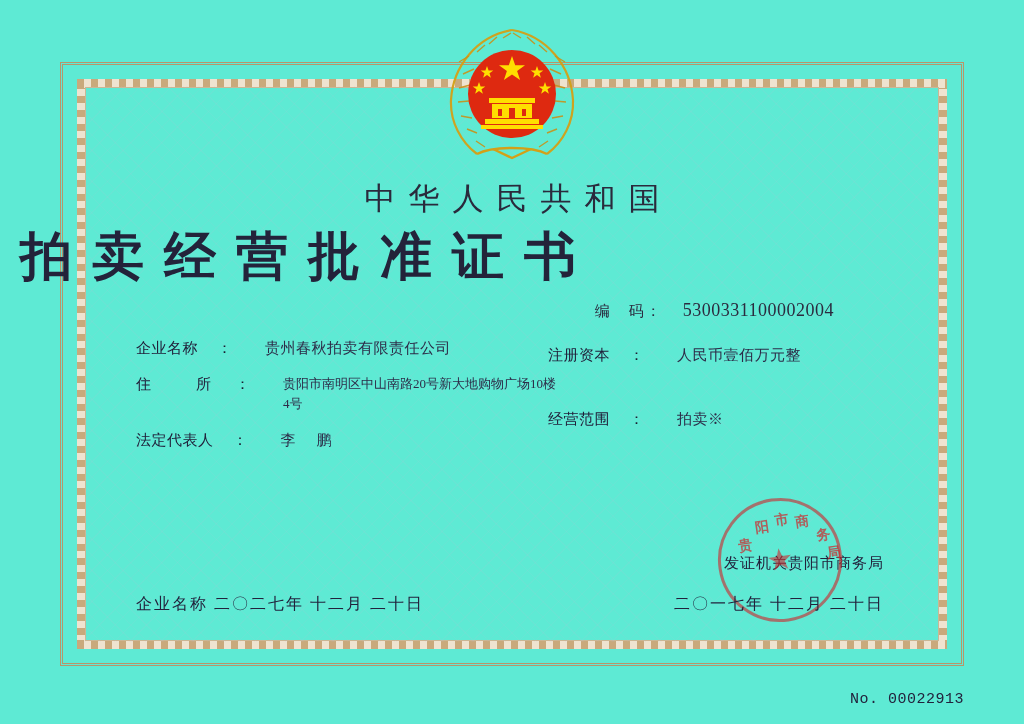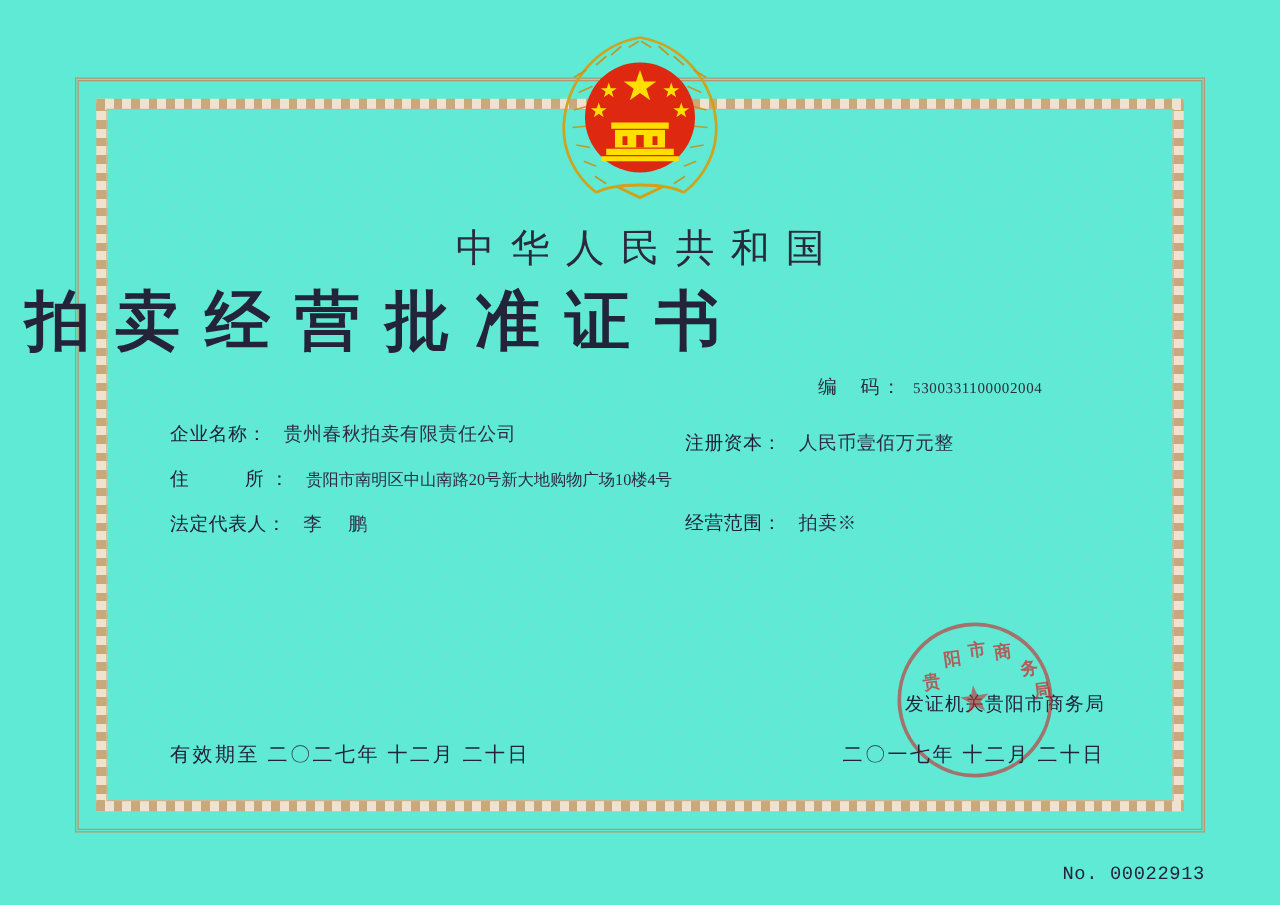--- a/index.html
+++ b/index.html
@@ -107,23 +107,23 @@
     position: absolute;
     top: 300px;
     right: 190px;
     font-size: 15px;
     color: #2b2b3f;
     white-space: nowrap;
   }
   .code-line .code-label { letter-spacing: 2px; }
   .code-line .code-value {
     font-family: "Liberation Serif", "DejaVu Serif", serif;
-    font-size: 12px;
+    font-size: 18px;
     letter-spacing: 0.5px;
-    margin-left: 8px;
+    margin-left: 20px;
   }
 
   
   .fields-left {
     position: absolute;
     left: 136px;
     top: 338px;
     width: 420px;
   }
   .fields-right {
@@ -131,20 +131,21 @@
     left: 548px;
     top: 345px;
     width: 380px;
   }
   .field-row {
     display: flex;
     align-items: flex-start;
     margin-bottom: 16px;
     font-size: 15px;
     line-height: 20px;
+    gap: 19px;
   }
   .field-label {
     color: #20203a;
     white-space: nowrap;
     letter-spacing: 0.5px;
     flex: 0 0 auto;
   }
   .field-label.spread-2 { letter-spacing: 5px; }
   .field-colon { margin: 0 4px 0 0; }
   .field-value {
@@ -341,18 +342,18 @@
     <div class="seal-text">
       <span style="transform: rotate(-55deg) translate(0,-48px) rotate(55deg);">贵</span>
       <span style="transform: rotate(-25deg) translate(0,-48px) rotate(25deg);">阳</span>
       <span style="transform: rotate(0deg) translate(0,-48px);">市</span>
       <span style="transform: rotate(25deg) translate(0,-48px) rotate(-25deg);">商</span>
       <span style="transform: rotate(55deg) translate(0,-48px) rotate(-55deg);">务</span>
       <span style="transform: rotate(80deg) translate(0,-48px) rotate(-80deg);">局</span>
     </div>
   </div>
 
-  <div class="validity">有效期至 二〇二七年 十二月 二十日</div>
+  <div class="validity">企业名称 二〇二七年 十二月 二十日</div>
   <div class="issue-date">二〇一七年 十二月 二十日</div>
 
   <div class="footer-no">No. 00022913</div>
 
 </div>
 
 </body></html>

